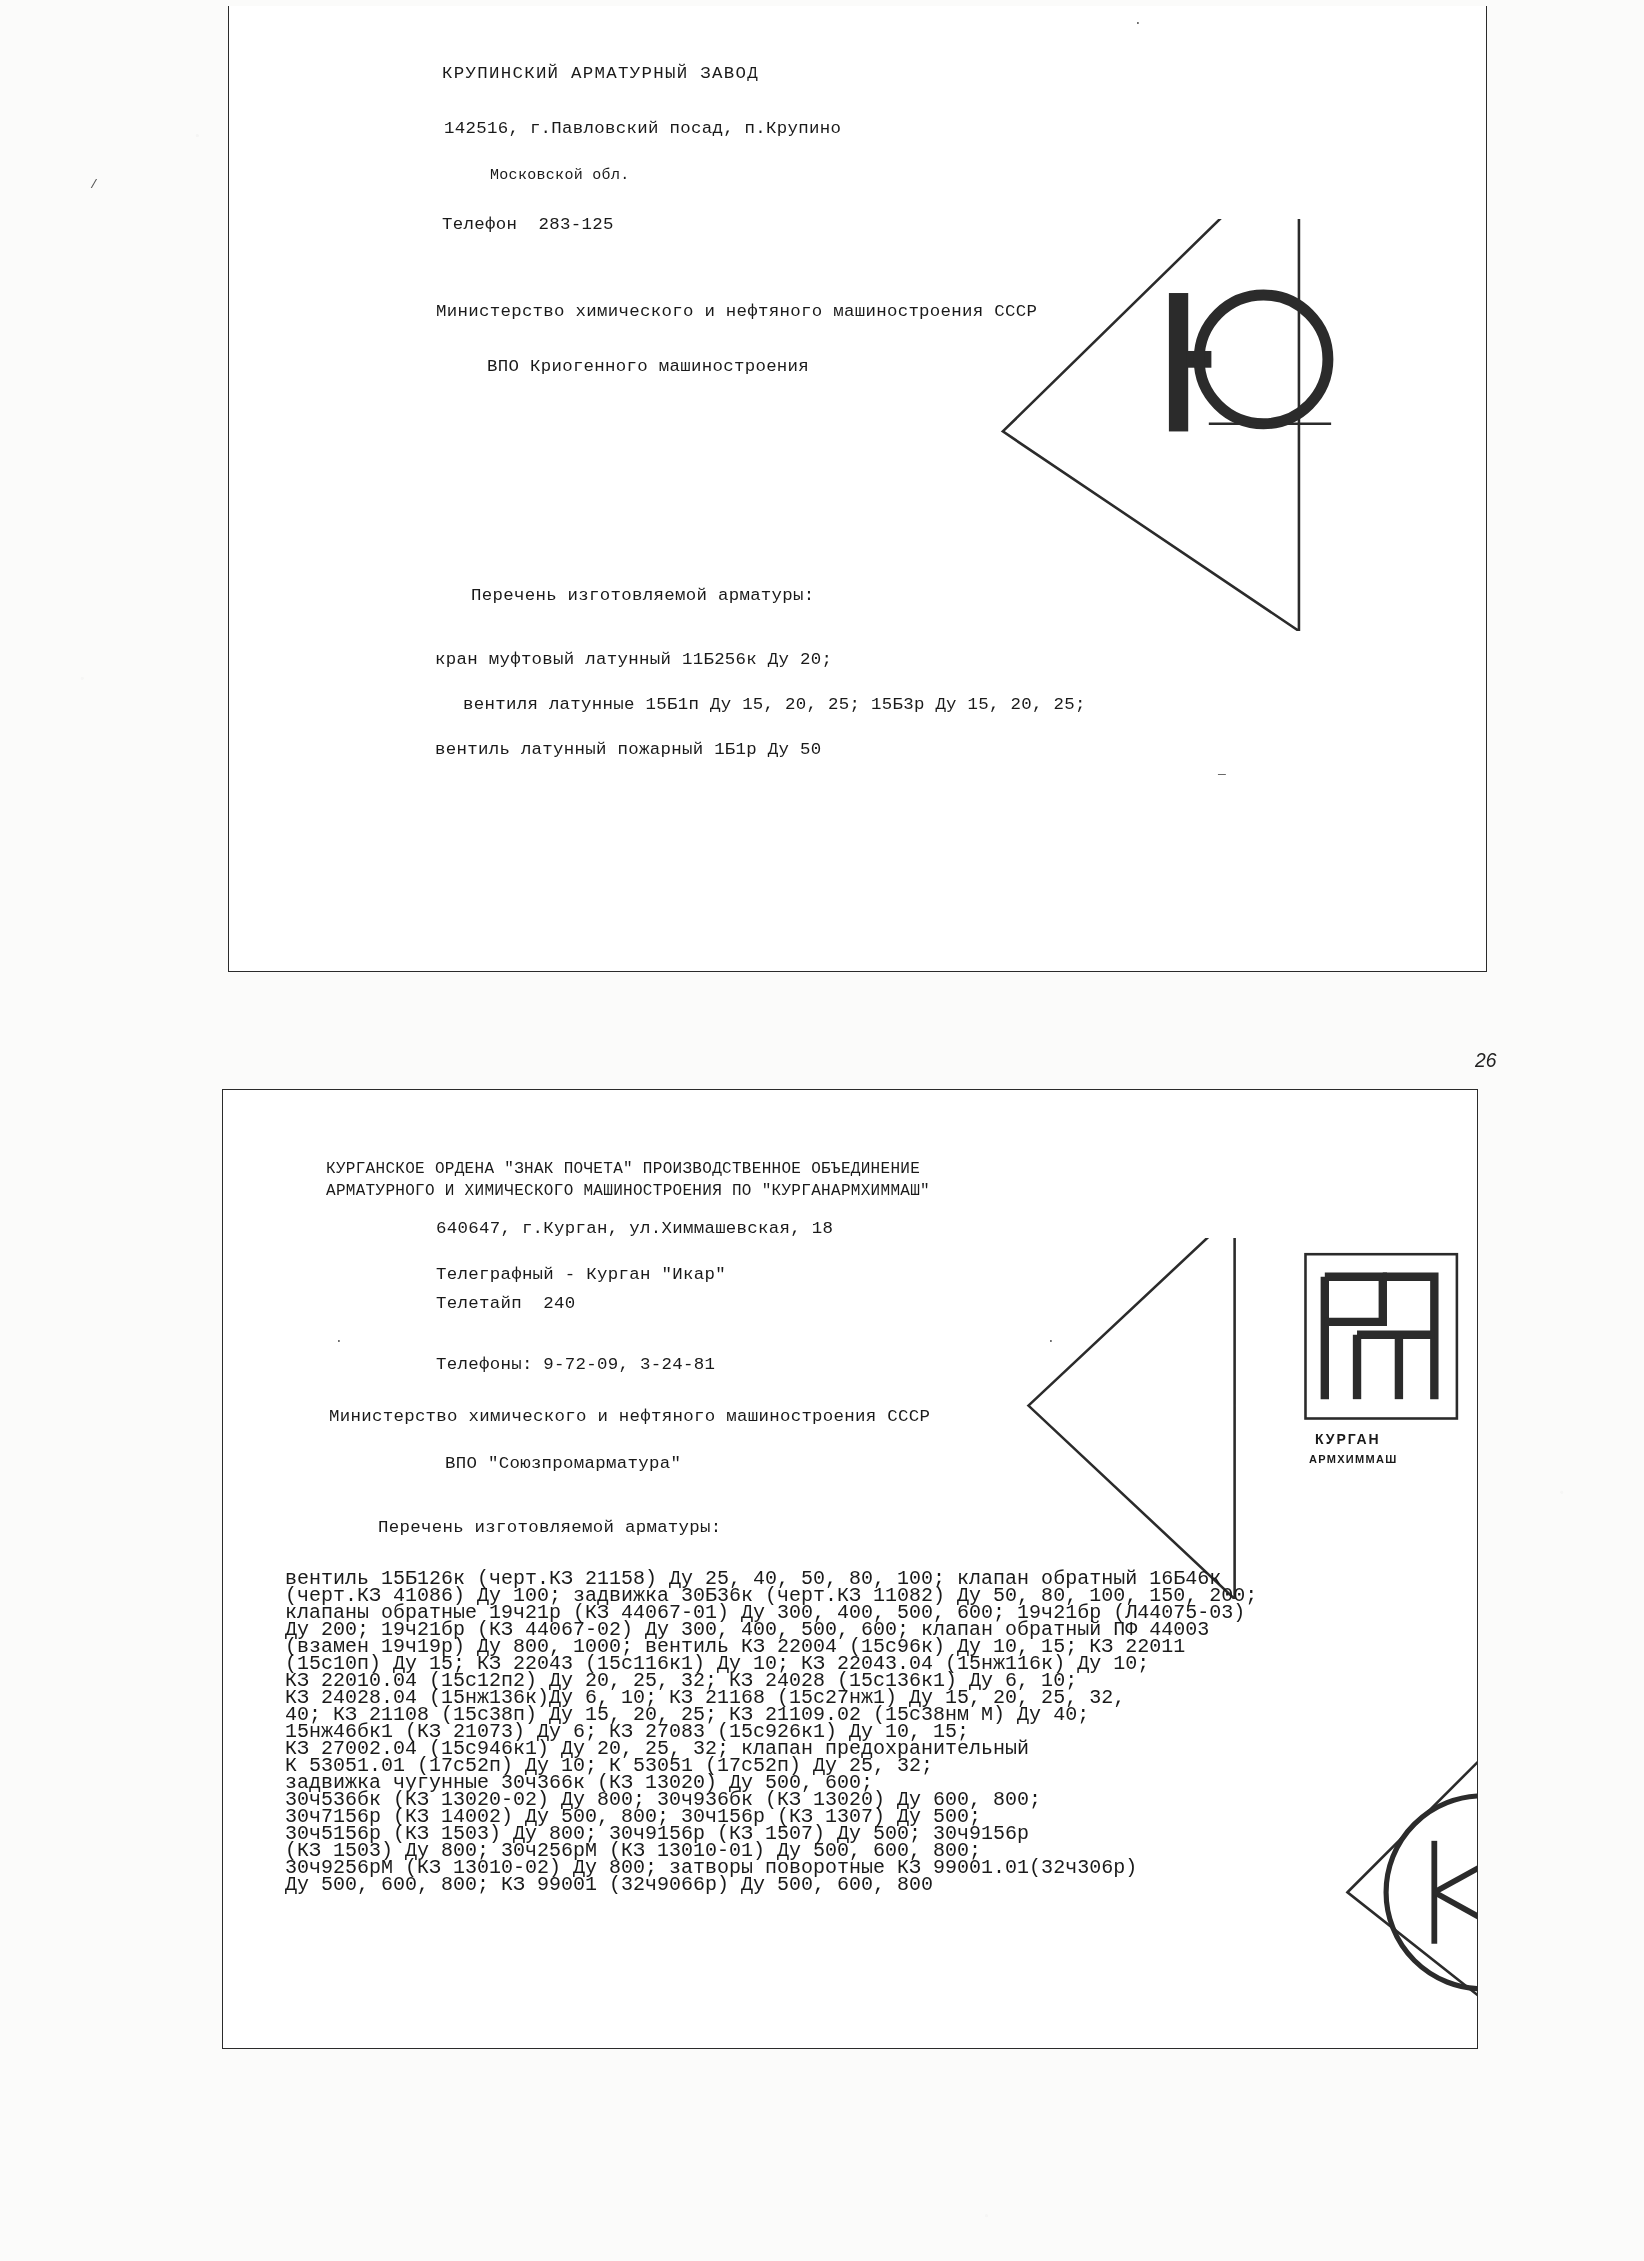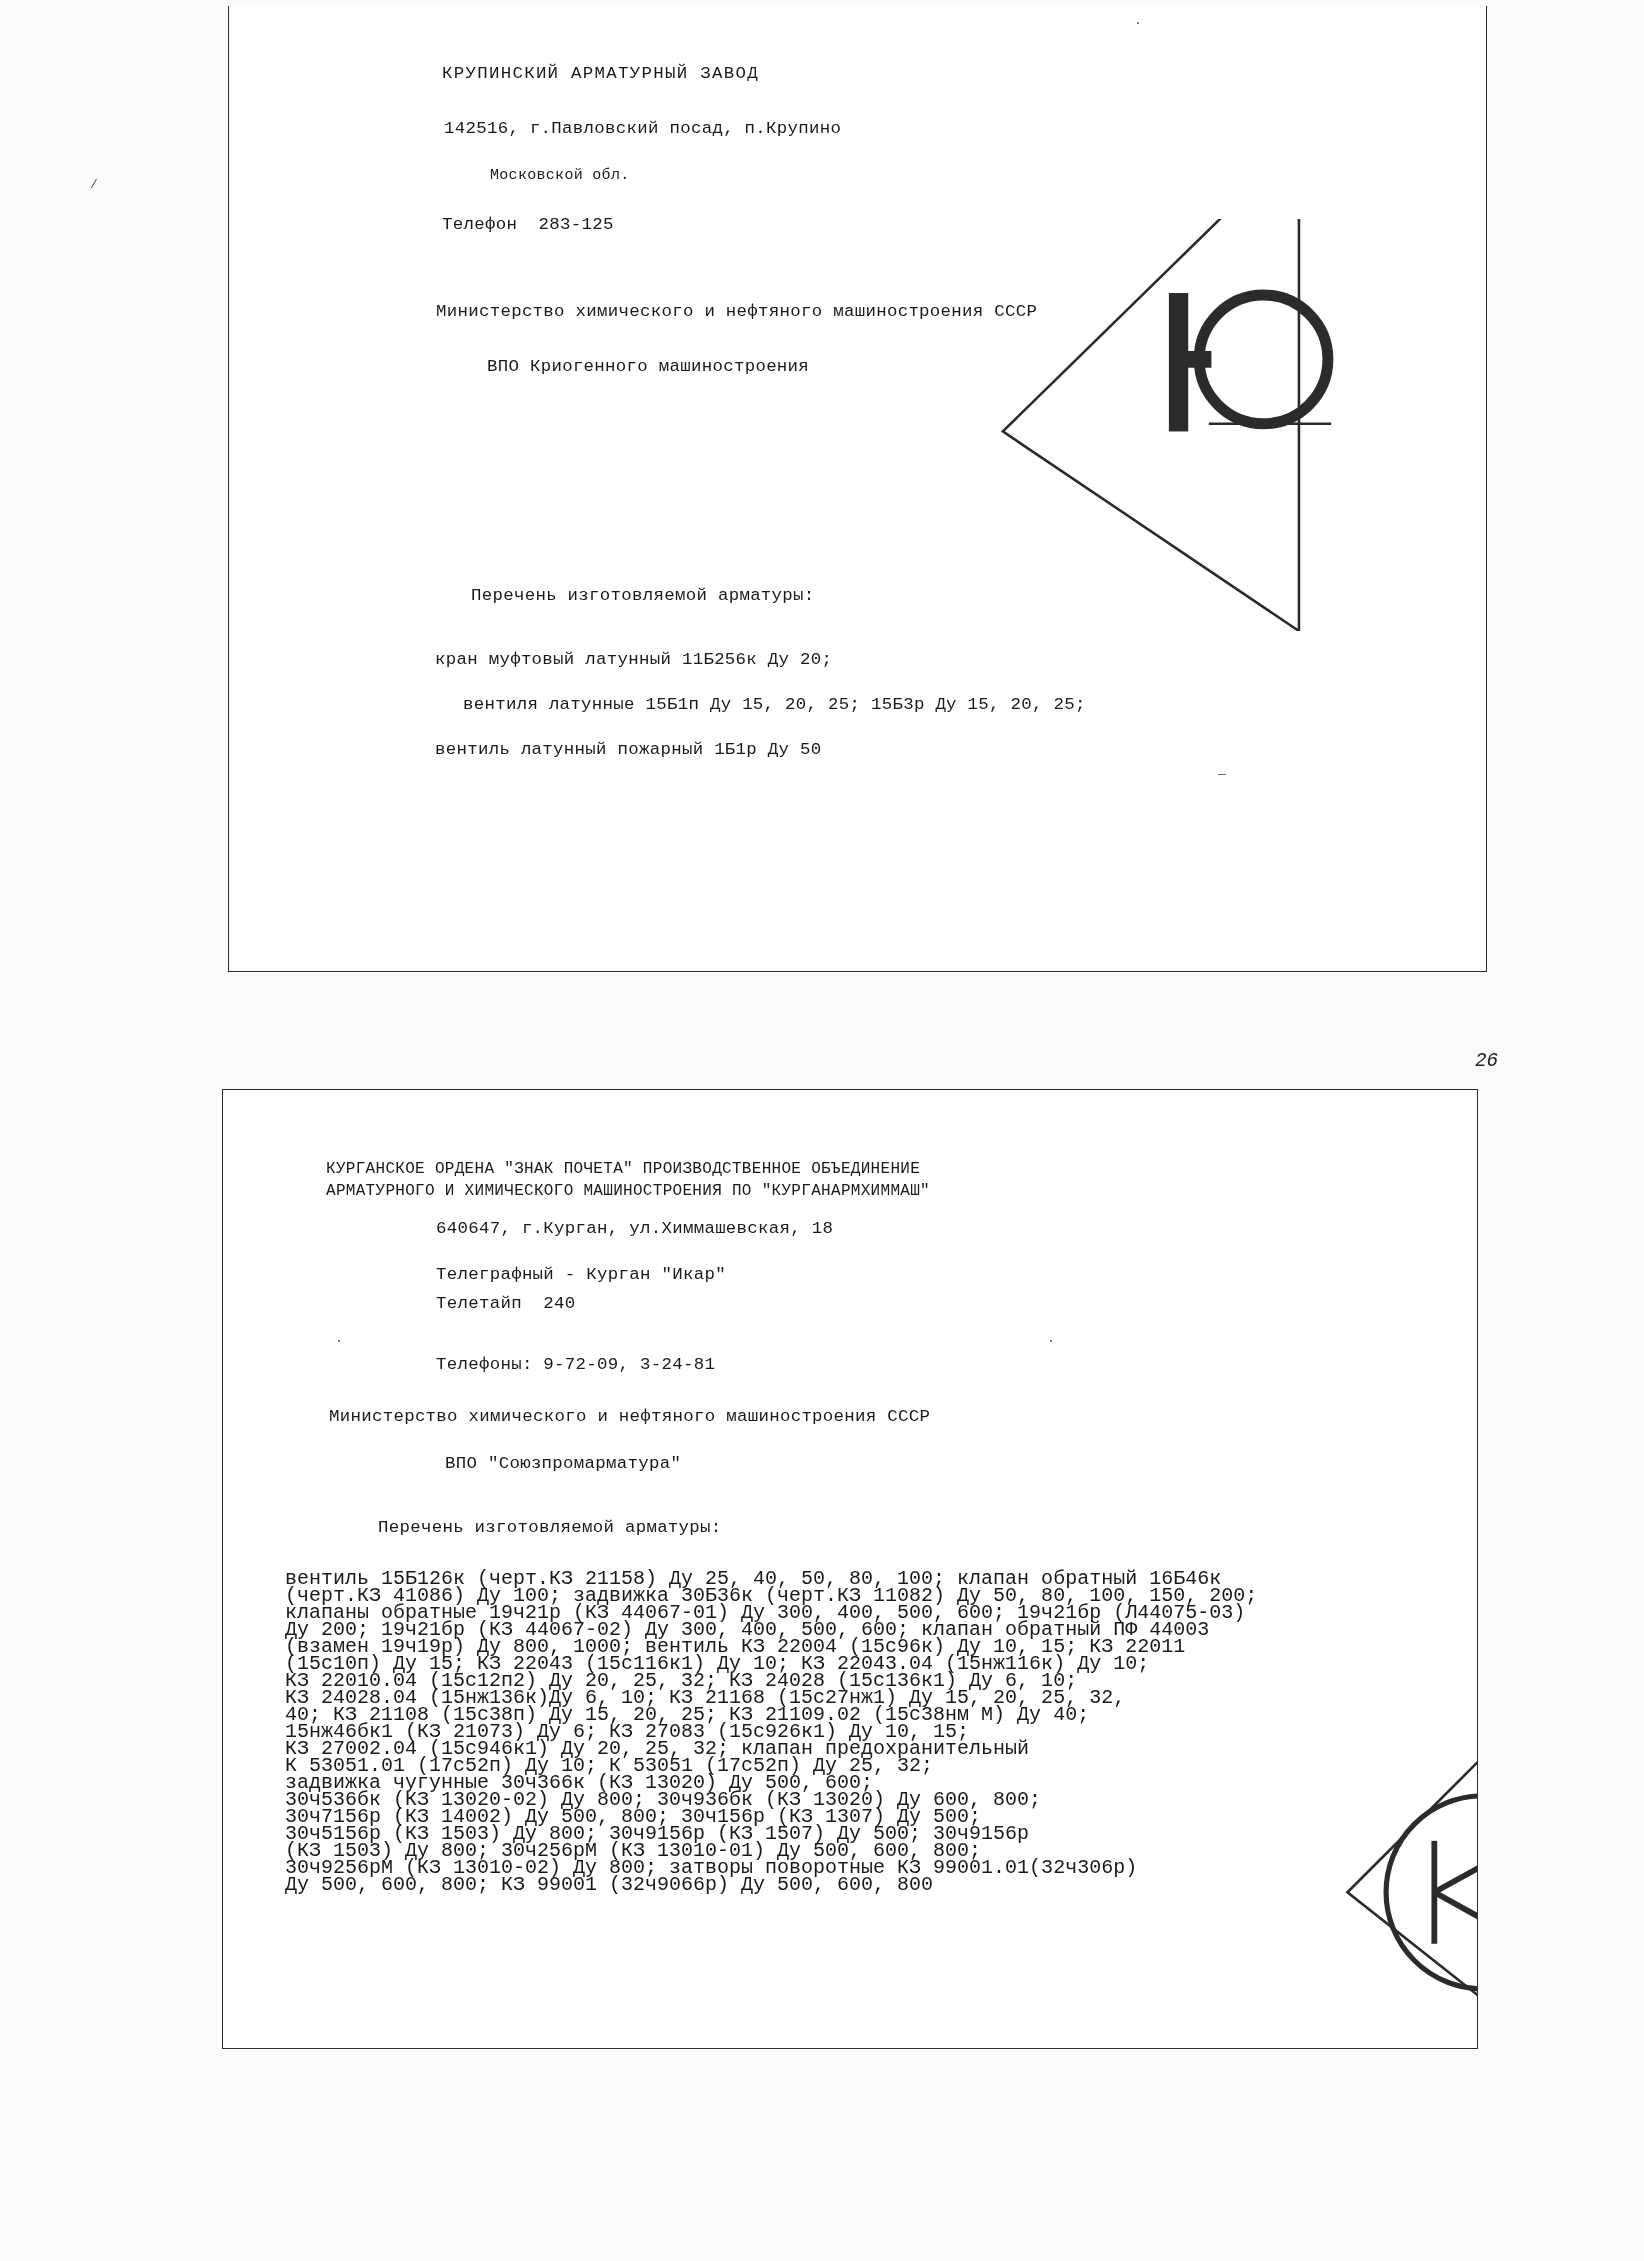--- a/index.html
+++ b/index.html
@@ -101,21 +101,21 @@
     font-size: 14px;
     letter-spacing: 1.9px;
     font-family: "Liberation Sans", sans-serif;
     font-weight: bold;
   }
   .page-number {
     position: absolute;
     left: 1475px;
     top: 1050px;
     font-size: 19.3px;
-    font-family: Liberation Mono, monospace;
+    font-family: Liberation Sans, sans-serif;
     font-style: italic;
     color: #222;
   }
   .margin-mark {
     position: absolute;
     color: #555;
     font-size: 13px;
   }
 </style>
 </head>
@@ -149,20 +149,37 @@
     <div class="letter-text t7">Перечень изготовляемой арматуры:</div>
     <div class="letter-text t8">кран муфтовый латунный 11Б256к Ду 20;</div>
     <div class="letter-text t9">вентиля латунные 15Б1п Ду 15, 20, 25; 15Б3р Ду 15, 20, 25;</div>
     <div class="letter-text t10">вентиль латунный пожарный 1Б1р Ду 50</div>
   </div>
 
   <div class="page-number">26</div>
 
   <div class="doc" id="doc-bottom">
 
+    <div class="emblem-wrap" id="emblem-bottom">
+      <svg width="451" height="361" viewBox="0 0 700 560" xmlns="http://www.w3.org/2000/svg">
+        <path d="M10 260 L330 -40 L330 560 Z" fill="none" stroke="#2b2b2b" stroke-width="4"></path>
+
+        <g stroke="#2b2b2b" stroke-width="13" fill="none">
+          <path d="M470 60 L470 250"></path>
+          <path d="M470 60 L560 60 L560 130 L470 130"></path>
+          <path d="M560 60 L640 60 L640 250"></path>
+          <path d="M520 150 L640 150"></path>
+          <path d="M520 150 L520 250"></path>
+          <path d="M585 150 L585 250"></path>
+        </g>
+        <rect x="440" y="25" width="235" height="255" fill="none" stroke="#2b2b2b" stroke-width="4"></rect>
+      </svg>
+      <div class="ao-text" style="left:293px; top:193px;">КУРГАН</div>
+      <div class="ao-text" style="left:287px; top:215px; font-size:11px; letter-spacing:1.3px;">АРМХИММАШ</div>
+    </div>
 
     <div class="emblem-wrap" id="emblem-circle">
       <svg width="335" height="283" viewBox="0 0 520 440" xmlns="http://www.w3.org/2000/svg">
         <path d="M5 215 L290 -70 L290 440 Z" fill="none" stroke="#2b2b2b" stroke-width="4"></path>
         <circle cx="215" cy="215" r="150" fill="none" stroke="#2b2b2b" stroke-width="8"></circle>
         <g stroke="#2b2b2b" stroke-width="9" fill="none">
           <path d="M140 135 L140 295"></path>
           <path d="M140 215 L285 135"></path>
           <path d="M140 215 L285 295"></path>
           <path d="M285 135 L285 295"></path>

